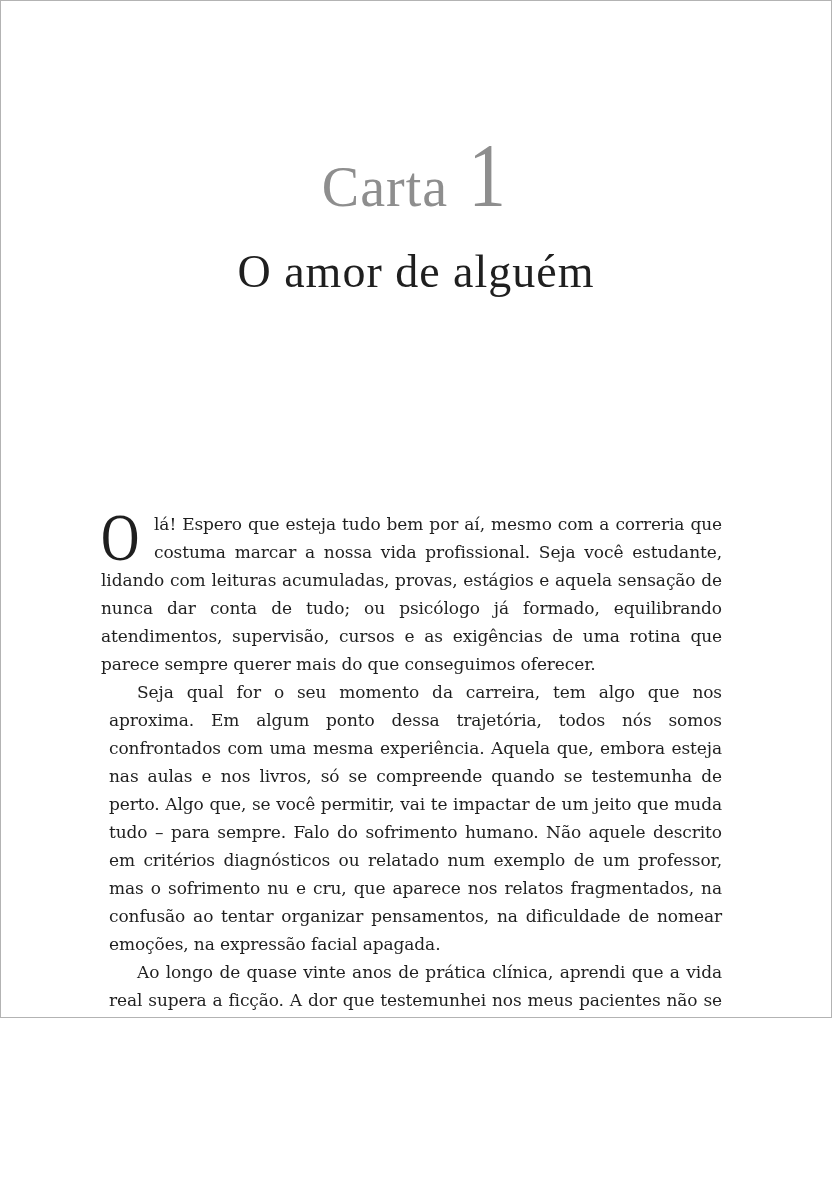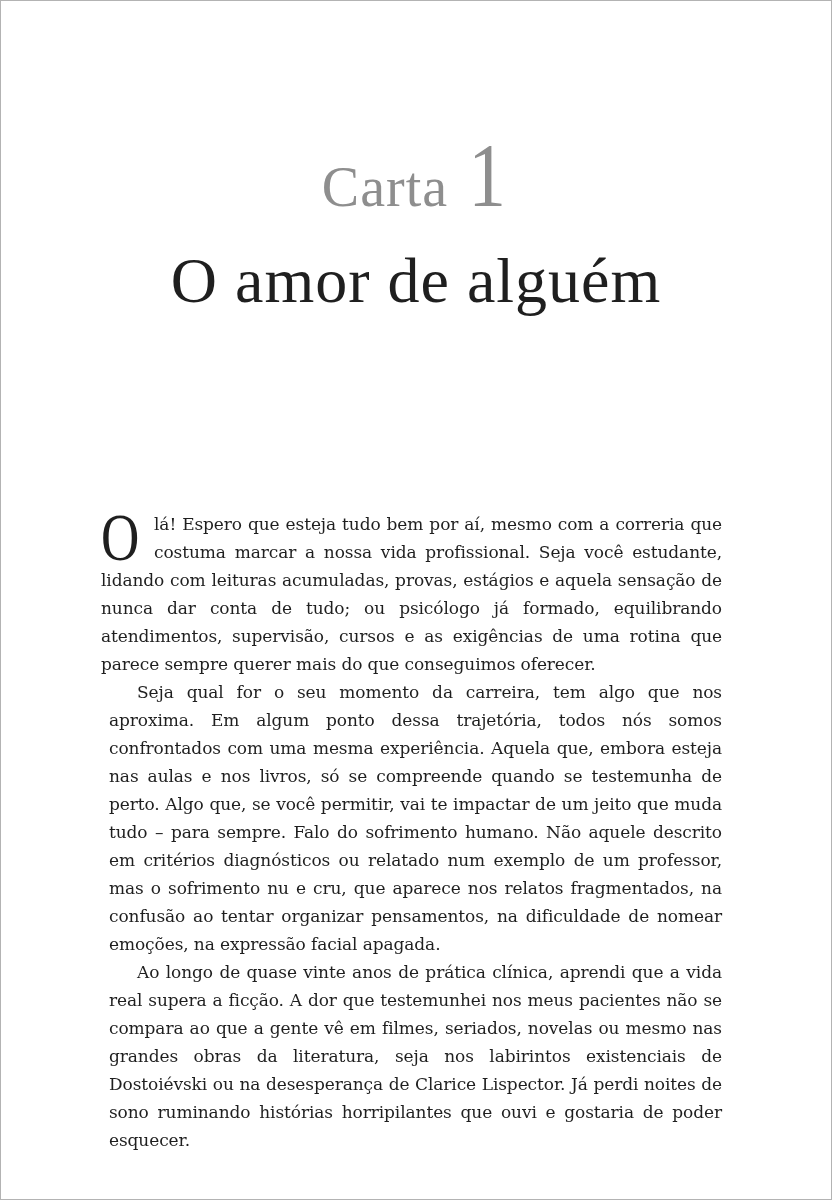--- a/index.html
+++ b/index.html
@@ -5,21 +5,21 @@
   :root{
     --heading-gray:#8e8e8e;
     --text-black:#1f1f1f;
     --page-background:#ffffff;
     --page-border:#b3b3b3;
   }
   *{margin:0;padding:0;box-sizing:border-box;}
   html,body{background:#fff;}
   .page{
     position:relative;
-    width:832px;height:1200px;
+    width:832px;height:1018px;
     background:var(--page-background);
     border:1px solid var(--page-border);
     font-family:"DejaVu Serif","Liberation Serif",serif;
     color:var(--text-black);
     overflow:hidden;
   }
   .chapter-heading{
     position:absolute;
     top:128px;left:0;right:0;
     display:flex;
@@ -41,21 +41,21 @@
     font-weight:400;
     transform:scaleX(0.82);
     transform-origin:50% 100%;
   }
   .chapter-title{
     position:absolute;
     top:248px;left:0;right:0;
     text-align:center;
     font-family:"Liberation Serif",serif;
     font-weight:400;
-    font-size:64px;
+    font-size:46px;
     line-height:1;
     letter-spacing:1px;
     color:var(--text-black);
   }
   .body-text{
     position:absolute;
     top:509px;left:100px;
     width:621px;
     font-size:17px;
     line-height:28px;

